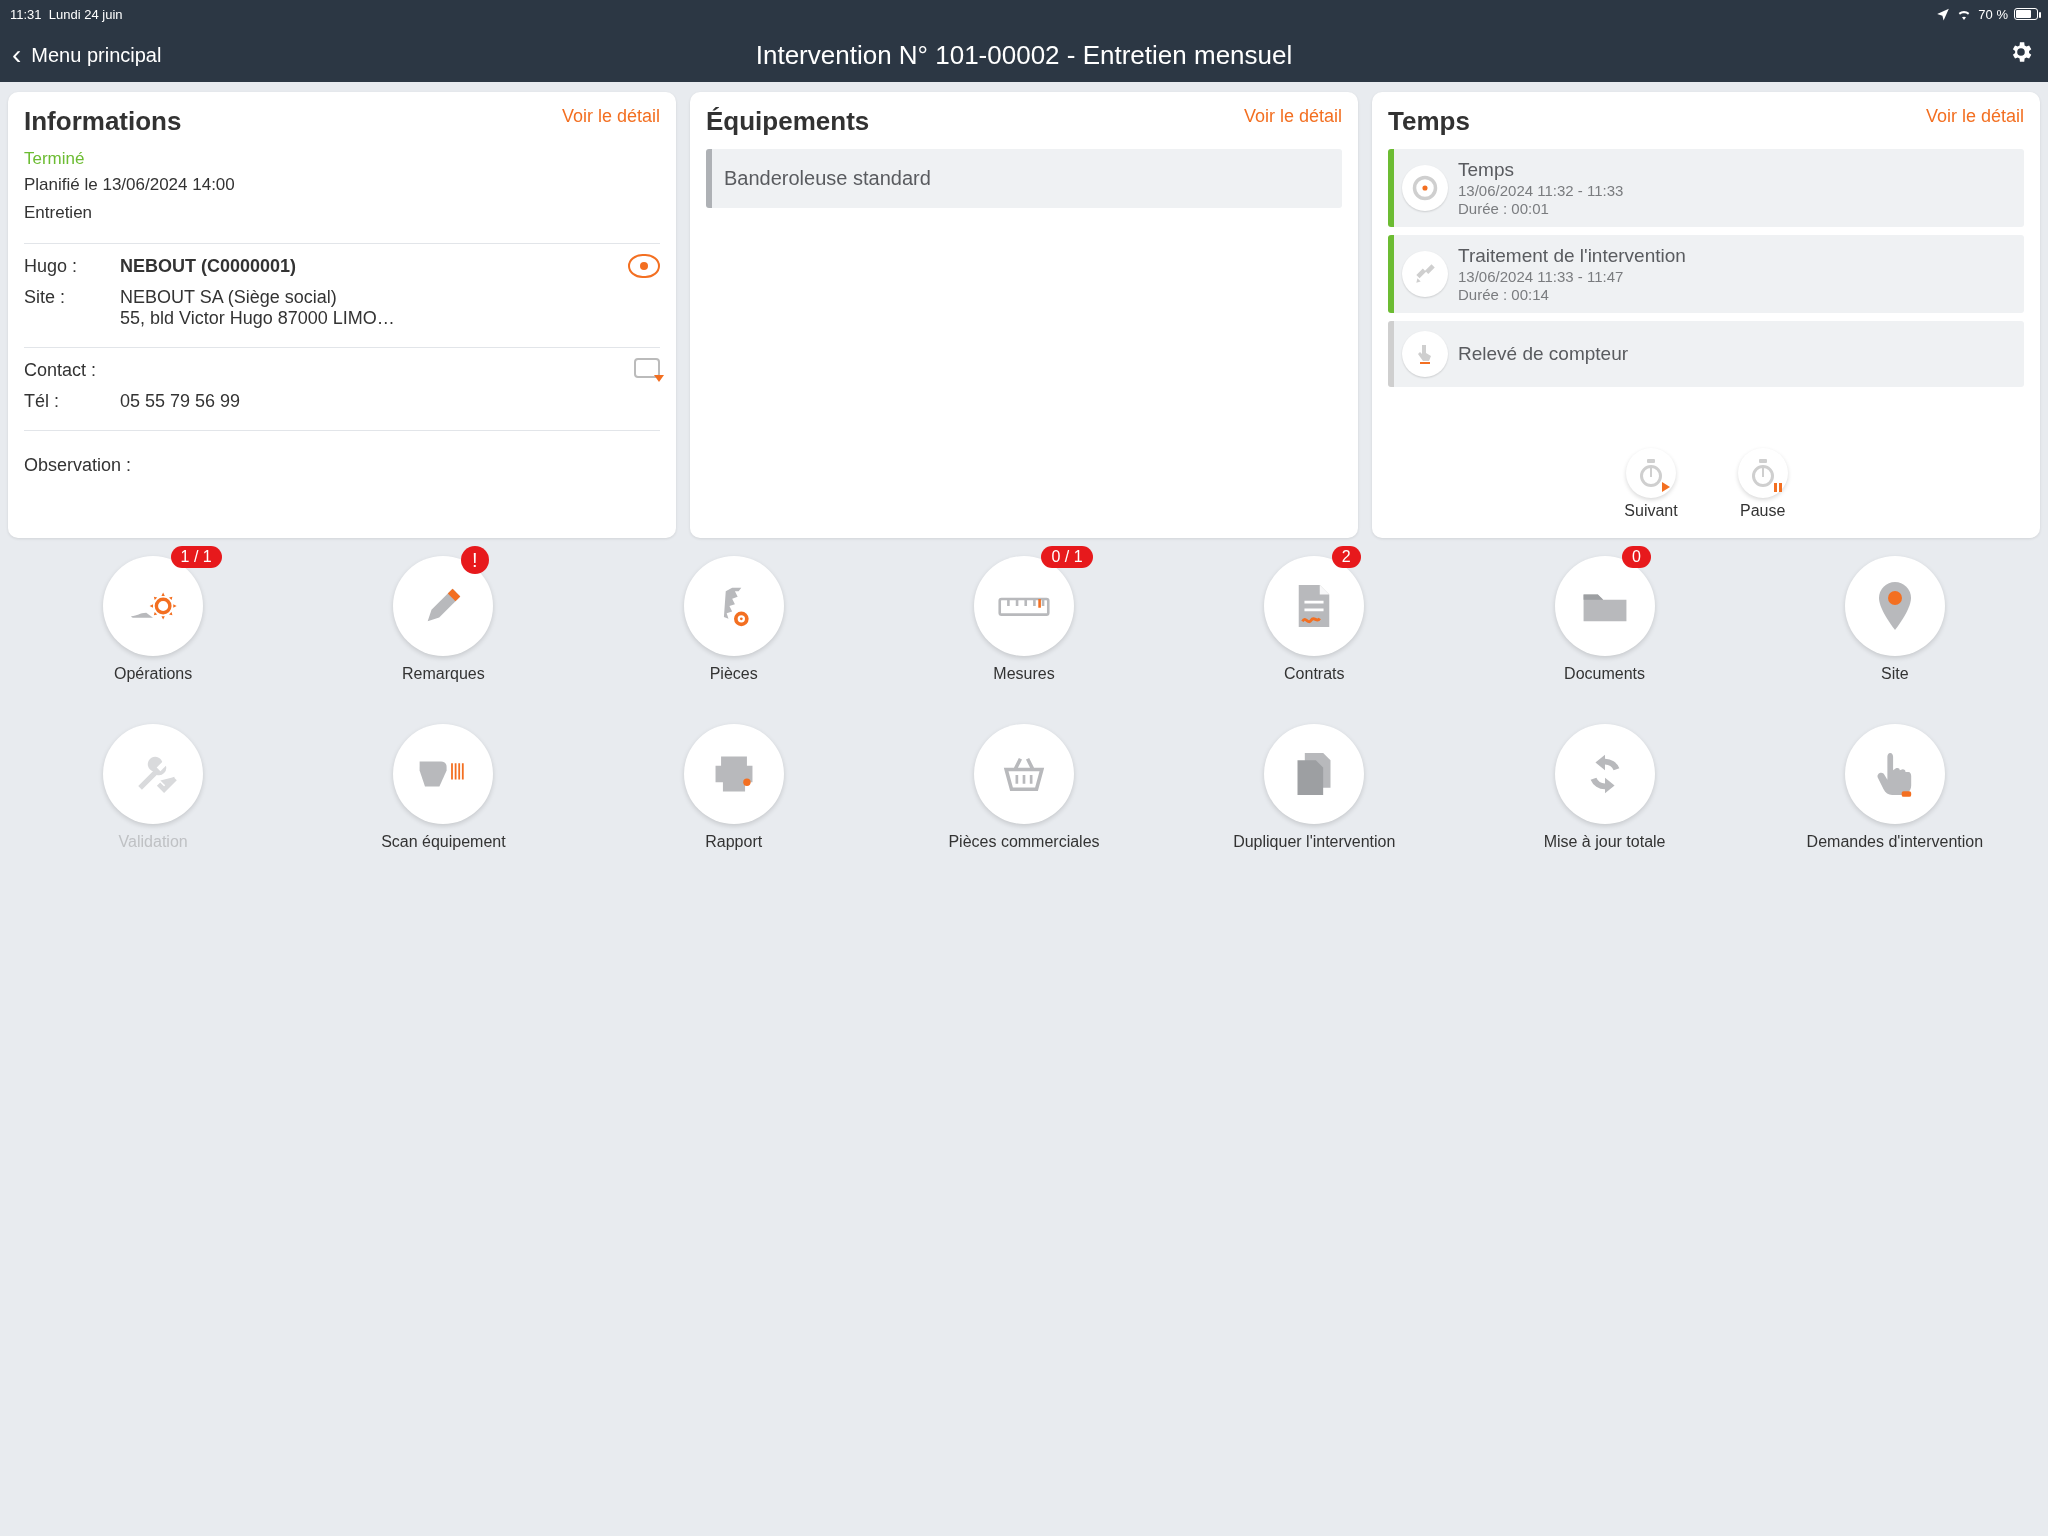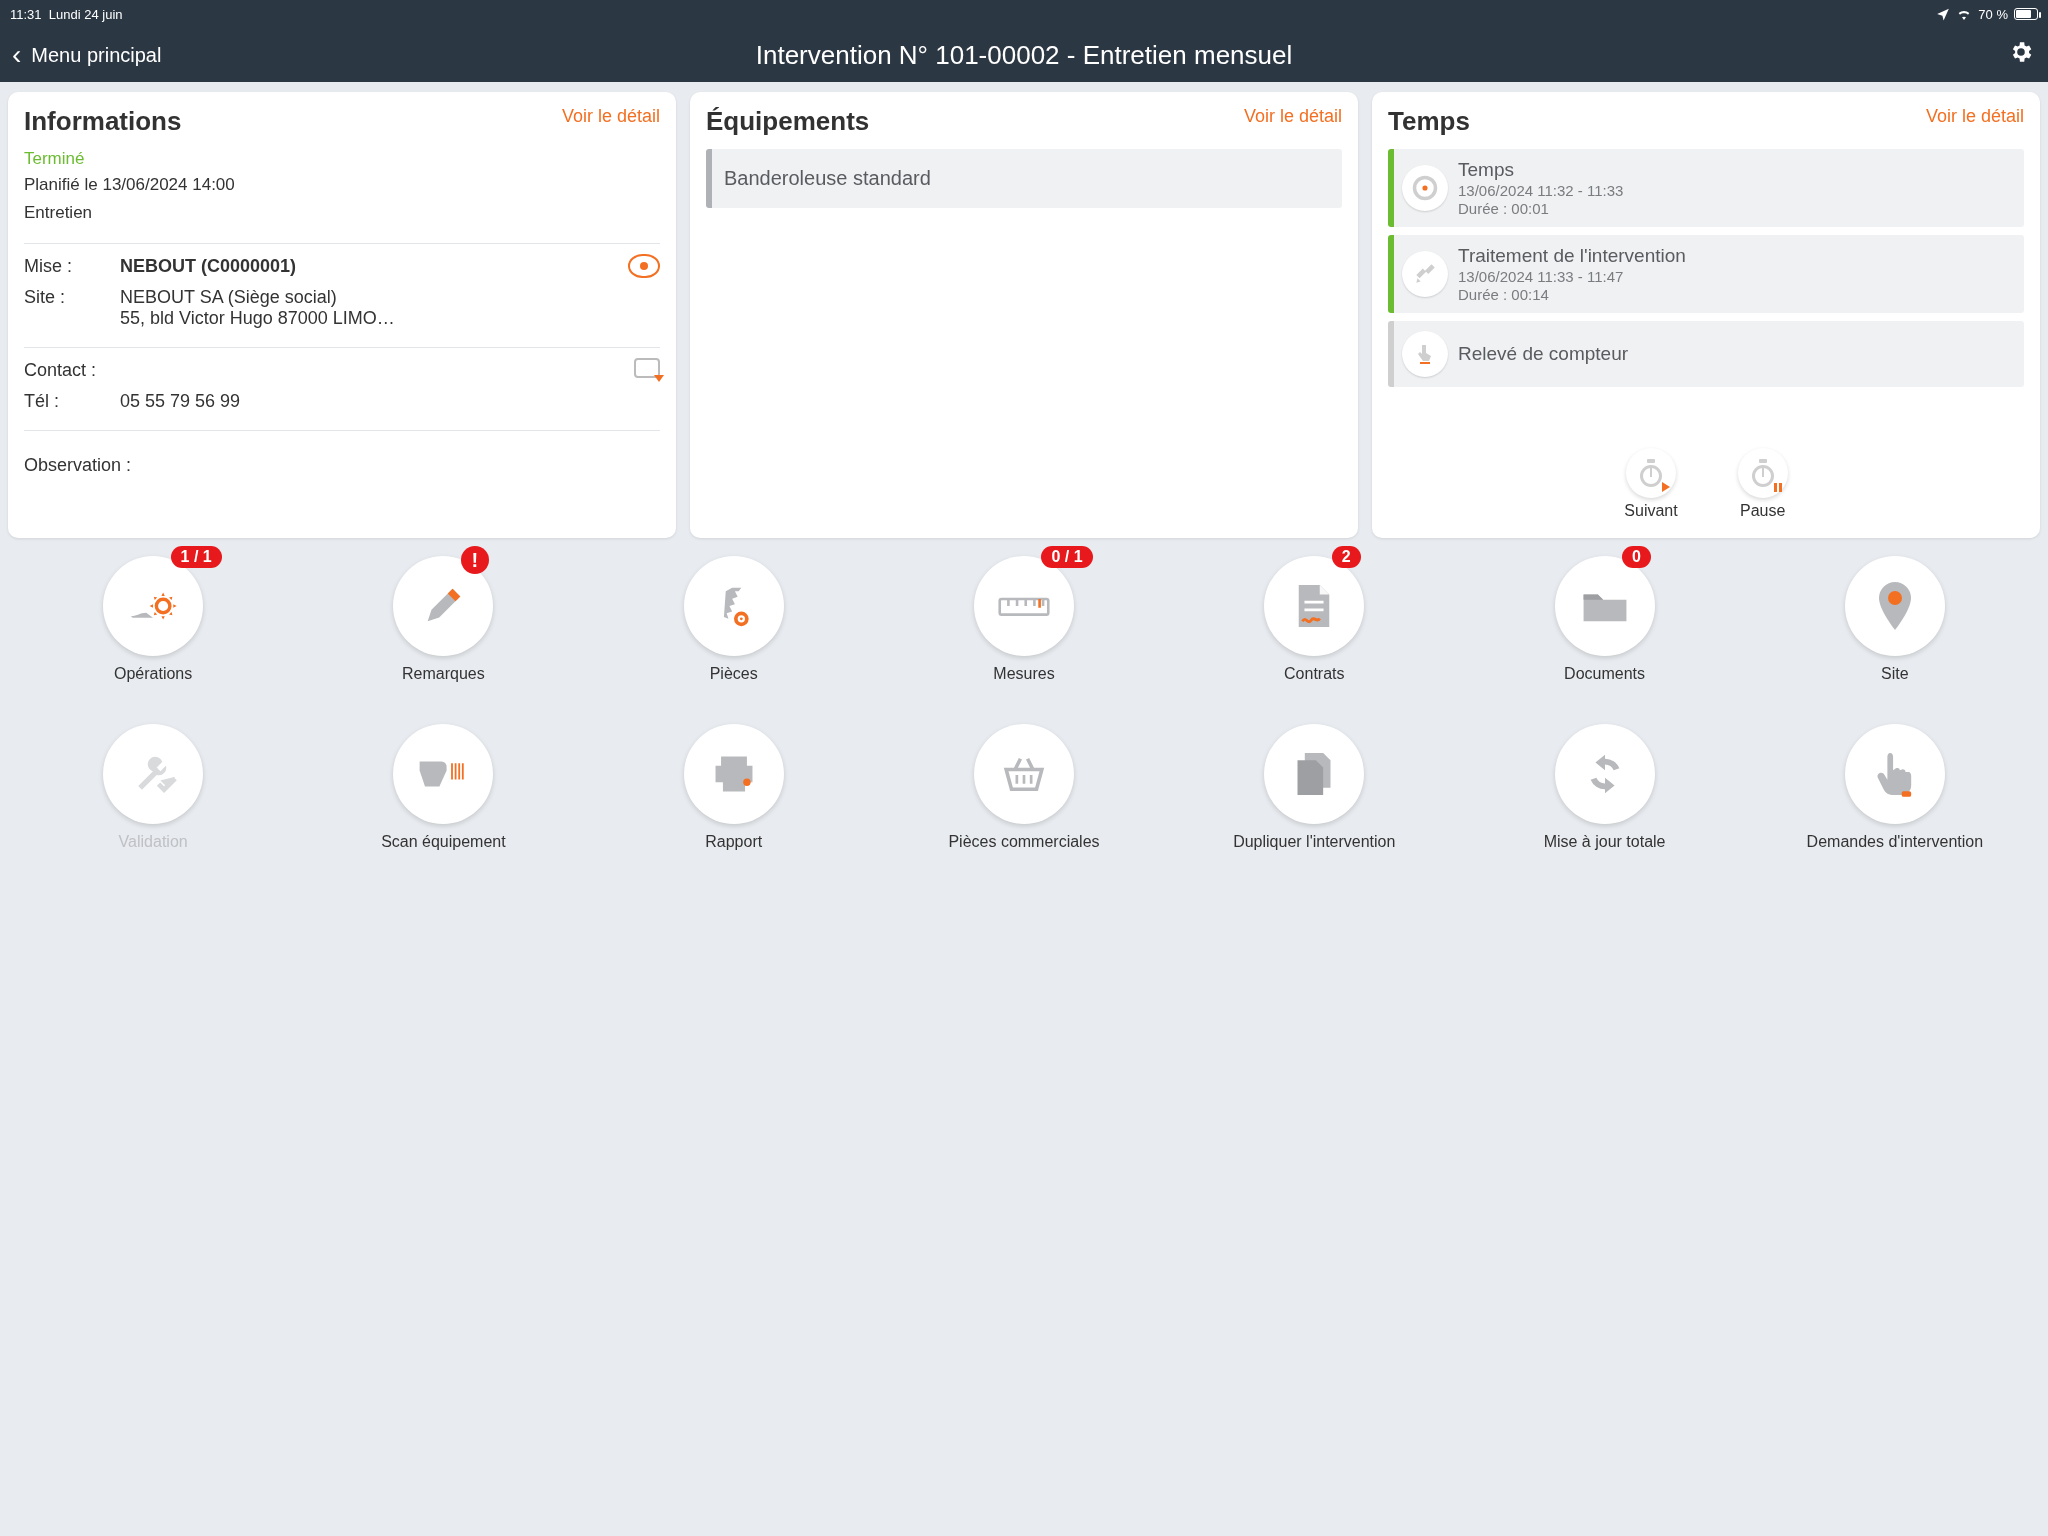--- a/index.html
+++ b/index.html
@@ -52,21 +52,21 @@
 .time-action { display: flex; flex-direction: column; align-items: center; gap: 4px; cursor: pointer; }
 .time-action .circ { width: 50px; height: 50px; border-radius: 50%; background: #fff; box-shadow: 0 2px 4px rgba(0,0,0,0.15); display: flex; align-items: center; justify-content: center; font-size: 22px; color: #bebebe; position: relative; }
 .time-action .lbl { font-size: 16px; color: #333; }
 
 
 .grid { display: grid; grid-template-columns: repeat(7, 1fr); padding: 12px 8px 14px 8px; row-gap: 22px; }
 .grid-item { display: flex; flex-direction: column; align-items: center; gap: 8px; cursor: pointer; position: relative; }
 .grid-circle { width: 100px; height: 100px; border-radius: 50%; background: #fff; box-shadow: 0 2px 5px rgba(0,0,0,0.15); display: flex; align-items: center; justify-content: center; font-size: 42px; }
 .grid-label { font-size: 16px; color: #333; text-align: center; line-height: 1.2; min-height: 38px; }
 .grid-item.disabled .grid-label { color: #bfc1c4; }
-.badge { position: absolute; top: -10px; left: 56%; background: #e7191c; color: #fff; border-radius: 14px; font-size: 16px; font-weight: 700; padding: 2px 10px; min-width: 28px; text-align: center; }
+.badge { position: absolute; top: -10px; left: 56%; background: #e7191c; color: #fff; border-radius: 14px; font-size: 16px; font-weight: 400; padding: 2px 10px; min-width: 28px; text-align: center; }
 .badge.excl { padding: 0; width: 28px; height: 28px; border-radius: 50%; display:flex; align-items:center; justify-content:center; font-size:20px; }
 
 .battery { display:inline-block; width:24px; height:12px; border:1.5px solid #fff; border-radius:3px; position:relative; }
 .battery::after { content:""; position:absolute; right:-4px; top:3px; width:2px; height:6px; background:#fff; border-radius:1px; }
 .battery .lvl { position:absolute; left:1px; top:1px; bottom:1px; width:70%; background:#fff; border-radius:1px; }
 
 
 .ico { display:block; }
 .ico-stopwatch { position:relative; width:28px; height:28px; }
 .ico-stopwatch .body { width:22px; height:22px; border:3px solid #cfcfcf; border-radius:50%; position:absolute; left:3px; top:6px; }
@@ -115,21 +115,21 @@
   <div class="card">
     <div class="card-header">
       <div class="card-title">Informations</div>
       <div class="card-link">Voir le détail</div>
     </div>
     <div class="info-status">Terminé</div>
     <div class="info-planned">Planifié le 13/06/2024 14:00</div>
     <div class="info-type">Entretien</div>
     <div class="info-divider"></div>
     <div class="info-row">
-      <div class="info-label">Mise :</div>
+      <div class="info-label">Hugo :</div>
       <div class="info-value" style="font-weight:700">NEBOUT (C0000001)</div>
       <div class="info-eye"></div>
     </div>
     <div class="info-row" style="margin-bottom:14px">
       <div class="info-label">Site :</div>
       <div class="info-value">
         <div>NEBOUT SA (Siège social)</div>
         <div>55, bld Victor Hugo 87000 LIMO…</div>
       </div>
     </div>

